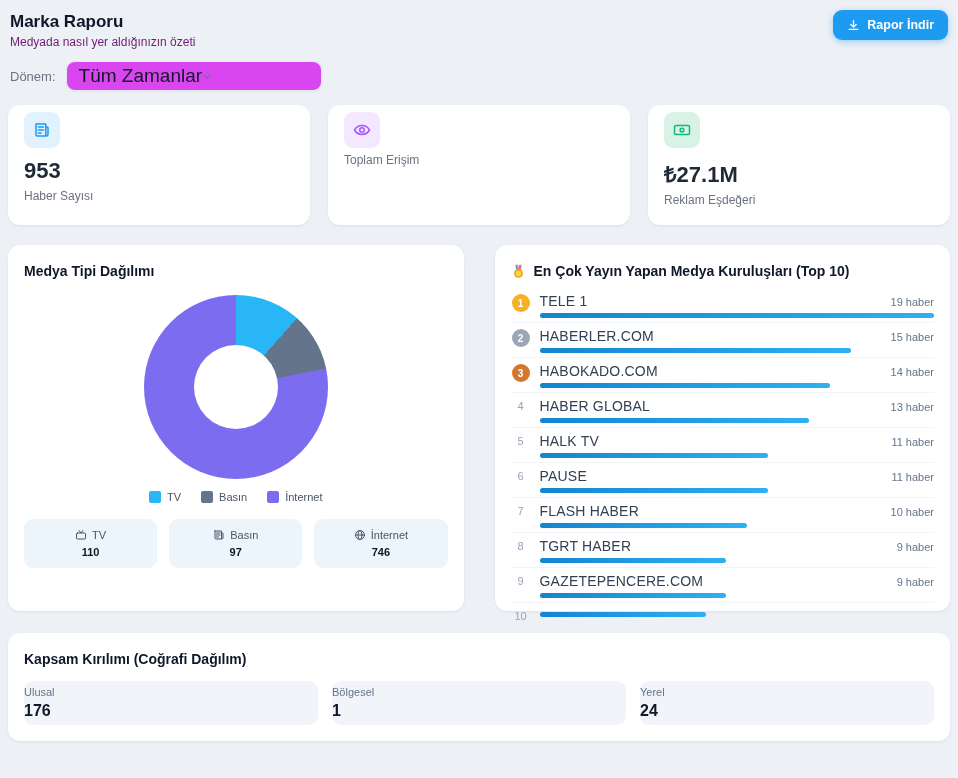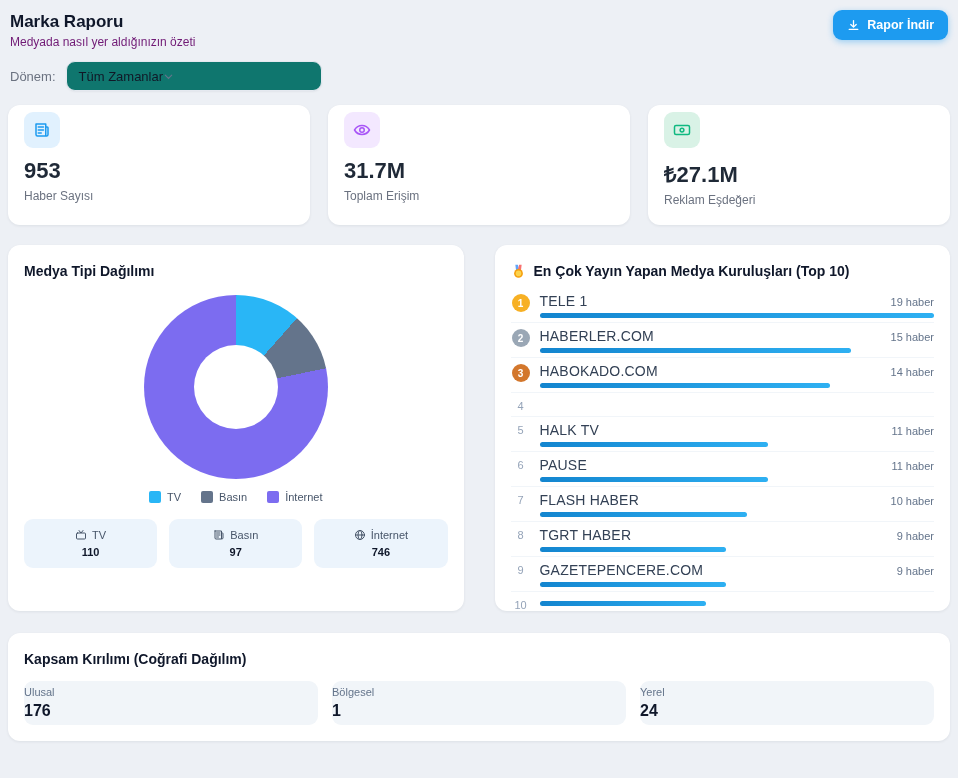--- a/index.html
+++ b/index.html
@@ -12,22 +12,22 @@
   .topbar { display:flex; justify-content:space-between; align-items:flex-start; padding:2px 2px 0; }
   .page-title { font-size:17px; font-weight:bold; margin:2px 0 3px; color:#0f172a; }
   .page-subtitle { font-size:12px; color:#701a75; margin:0; }
   .download-btn { display:inline-flex; align-items:center; gap:7px; background:#1d9bf0; color:#fff;
     border:none; border-radius:9px; padding:8px 14px; font-size:12.5px; font-weight:bold;
     font-family:inherit; cursor:pointer; box-shadow:0 2px 6px rgba(29,155,240,.4); }
 
   
   .filter-row { display:flex; align-items:center; gap:10px; margin-top:12px; padding-left:2px; }
   .filter-label { font-size:13px; color:#6b7280; }
-  .select { width:256px; height:30px; background:#0f766e; border:1px solid #e5e9f0; border-radius:9px;
-    display:flex; align-items:center; justify-content:flex-start; padding:0 12px; font-size:13px;
+  .select { width:256px; height:30px; background:#d946ef; border:1px solid #e5e9f0; border-radius:9px;
+    display:flex; align-items:center; justify-content:flex-start; padding:0 12px; font-size:19px;
     color:#111827; box-shadow:0 1px 2px rgba(16,24,40,.05); cursor:pointer; }
 
   
   .card { background:#fff; border-radius:12px; box-shadow:0 1px 3px rgba(16,24,40,.07); }
 
   
   .stats-row { display:grid; grid-template-columns:repeat(3,1fr); gap:18px; margin-top:14px; }
   .stat-card { padding:7px 16px; height:120px; }
   .stat-icon { width:36px; height:36px; border-radius:9px; display:flex; align-items:center; justify-content:center; }
   .stat-icon.blue { background:#e1f1fe; }
@@ -123,21 +123,20 @@
       <div class="stat-value">953</div>
       <div class="stat-label">Haber Sayısı</div>
     </div>
     <div class="card stat-card">
       <div class="stat-icon purple">
         <svg width="18" height="18" viewBox="0 0 24 24" fill="none" stroke="#a855f7" stroke-width="2" stroke-linecap="round" stroke-linejoin="round">
             <path d="M2 12s3.5-6 10-6 10 6 10 6-3.5 6-10 6-10-6-10-6z"></path>
             <circle cx="12" cy="12" r="3"></circle>
           </svg>
       </div>
-      <div class="stat-value">31.7M</div>
       <div class="stat-label">Toplam Erişim</div>
     </div>
     <div class="card stat-card">
       <div class="stat-icon green">
         <svg width="18" height="18" viewBox="0 0 24 24" fill="none" stroke="#10b981" stroke-width="2" stroke-linecap="round" stroke-linejoin="round">
             <rect x="2" y="6" width="20" height="12" rx="2"></rect>
             <circle cx="12" cy="12" r="2.5"></circle>
           </svg>
       </div>
       <div class="stat-value">₺27.1M</div>
@@ -250,20 +249,29 @@
                 <span class="outlet-count">14 haber</span>
               </div>
             <div class="outlet-bar">
                 <div class="outlet-bar-fill" style="width: 73.7%;"></div>
               </div>
           </div>
         </div>
 
         <div class="outlet-row">
           <div class="outlet-rank">4</div>
+          <div class="outlet-main">
+            <div class="outlet-top">
+                <span class="outlet-name">HABER GLOBAL</span>
+                <span class="outlet-count">13 haber</span>
+              </div>
+            <div class="outlet-bar">
+                <div class="outlet-bar-fill" style="width: 68.4%;"></div>
+              </div>
+          </div>
         </div>
 
         <div class="outlet-row">
           <div class="outlet-rank">5</div>
           <div class="outlet-main">
             <div class="outlet-top">
                 <span class="outlet-name">HALK TV</span>
                 <span class="outlet-count">11 haber</span>
               </div>
             <div class="outlet-bar">

